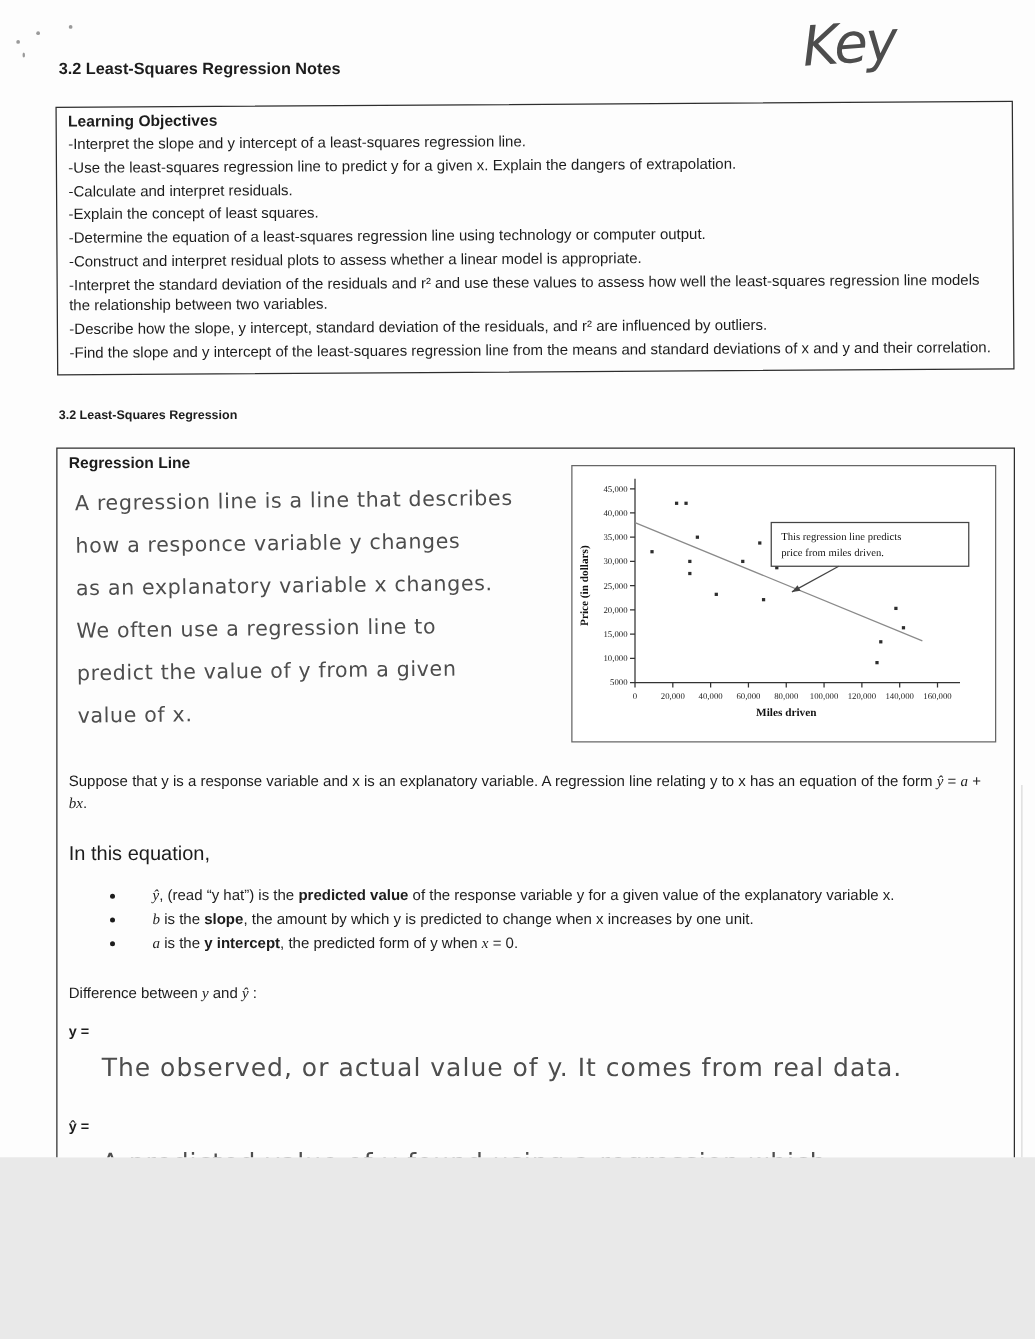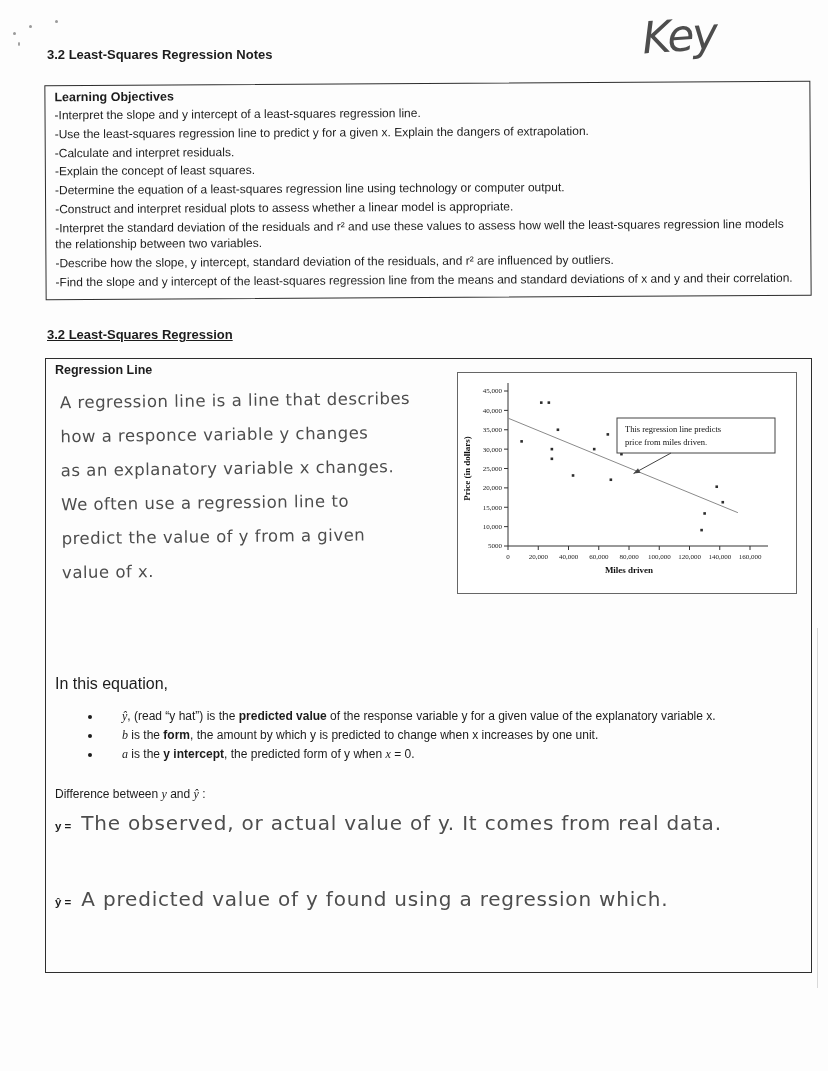--- a/index.html
+++ b/index.html
@@ -1,20 +1,20 @@
 <!DOCTYPE html>
 <html><head>
 <meta charset="utf-8">
 <style>
   html,body{margin:0;padding:0;background:#e9e9e9;}
-  .page{position:relative;width:828px;height:1071px;background:#fdfdfd;
+  .page{position:relative;width:828px;height:926px;background:#fdfdfd;
         font-family:"Liberation Sans",sans-serif;color:#1c1c1c;overflow:hidden;}
 
   .doc-title{position:absolute;left:47px;top:47px;font-size:13px;font-weight:bold;}
-  .sec-title{position:absolute;left:47px;top:327px;font-size:13px;font-weight:bold;text-decoration:underline;}
+  .sec-title{position:absolute;left:47px;top:327px;font-size:10px;font-weight:bold;}
 
   .key-note{position:absolute;left:642px;top:14px;font-family:"DejaVu Serif",serif;
             font-style:italic;font-size:44px;color:#8f8f8f;transform:rotate(-4deg);
             letter-spacing:-2px;line-height:1;}
 
   .stray{position:absolute;width:3px;height:3px;border-radius:50%;background:#9a9a9a;}
 
   .box{position:absolute;border:1.6px solid #2e2e2e;background:#fdfdfd;}
   .obj-box{left:45px;top:83px;width:746px;padding:4px 9px 7px 9px;transform:rotate(-0.35deg);}
   .obj-header{font-size:12.5px;font-weight:bold;margin-bottom:3px;}
@@ -38,21 +38,21 @@
   .intro{position:absolute;left:9px;top:316px;font-size:16px;}
   ul.bullets{position:absolute;left:9px;top:334px;width:736px;margin:15px;padding-left:32px;}
   ul.bullets li{font-size:12px;line-height:16.3px;margin-bottom:2.5px;padding-left:20px;}
   .difference{position:absolute;left:9px;top:428px;font-size:12px;text-align:center;}
 
   .seg-i{font-style:italic;font-family:"Liberation Serif",serif;}
   .seg-b{font-weight:bold;}
 
   .def-row{position:absolute;display:flex;align-items:flex-start;white-space:nowrap;}
   .def-label{font-size:11.5px;font-weight:bold;margin-right:10px;margin-top:9px;}
-  .def-text{font-size:20px;letter-spacing:0.8px;}
+  .def-text{font-size:20px;letter-spacing:0.8px;margin-top:31px;}
   .ydef{left:9px;top:452px;}
   .yhatdef{left:9px;top:528px;}
 
   .page-edge{position:absolute;left:817px;top:628px;width:1px;height:360px;background:#d9d9d9;}
 </style>
 </head>
 <body>
 
 <div class="page">
 
@@ -150,25 +150,26 @@
           <rect x="257.425" y="112.41250000000001" width="2.6" height="2.6" fill="#2d2d2d"></rect>
           <rect x="263.47499999999997" y="127.91250000000001" width="2.6" height="2.6" fill="#2d2d2d"></rect>
           <rect x="159" y="45" width="158" height="35" fill="#fff" stroke="#444" stroke-width="1"></rect>
           <text x="167" y="59" class="ann">This regression line predicts</text>
           <text x="167" y="71.5" class="ann">price from miles driven.</text>
           <line x1="213" y1="80" x2="175.53750000000002" y2="100.5375" stroke="#444" stroke-width="1"></line>
           <polygon points="175.53750000000002,100.5375 179.98733151358036,95.13296491354276 182.4870573625632,99.69272046400016" fill="#444"></polygon>
         </svg>
     </div>
 
+    <div class="para"><span class="seg-n">Suppose that y is a response variable and x is an explanatory variable. A regression line relating y to x has an equation of the form </span><span class="seg-i">ŷ</span><span class="seg-n"> = </span><span class="seg-i">a</span><span class="seg-n"> + </span><span class="seg-i">bx</span><span class="seg-n">.</span></div>
     <div class="intro">In this equation,</div>
 
     <ul class="bullets">
       <li><span class="seg-i">ŷ</span><span class="seg-n">, (read “y hat”) is the </span><span class="seg-b">predicted value</span><span class="seg-n"> of the response variable y for a given value of the explanatory variable x.</span></li>
-      <li><span class="seg-i">b</span><span class="seg-n"> is the </span><span class="seg-b">form</span><span class="seg-n">, the amount by which y is predicted to change when x increases by one unit.</span></li>
+      <li><span class="seg-i">b</span><span class="seg-n"> is the </span><span class="seg-b">slope</span><span class="seg-n">, the amount by which y is predicted to change when x increases by one unit.</span></li>
       <li><span class="seg-i">a</span><span class="seg-n"> is the </span><span class="seg-b">y intercept</span><span class="seg-n">, the predicted form of y when </span><span class="seg-i">x</span><span class="seg-n"> = 0.</span></li>
     </ul>
 
     <div class="difference"><span class="seg-n">Difference between </span><span class="seg-i">y</span><span class="seg-n"> and </span><span class="seg-i">ŷ</span><span class="seg-n"> :</span></div>
 
     <div class="def-row ydef">
       <span class="def-label">y =</span>
       <span class="def-text hand">The observed, or actual value of y. It comes from real data.</span>
     </div>
 

